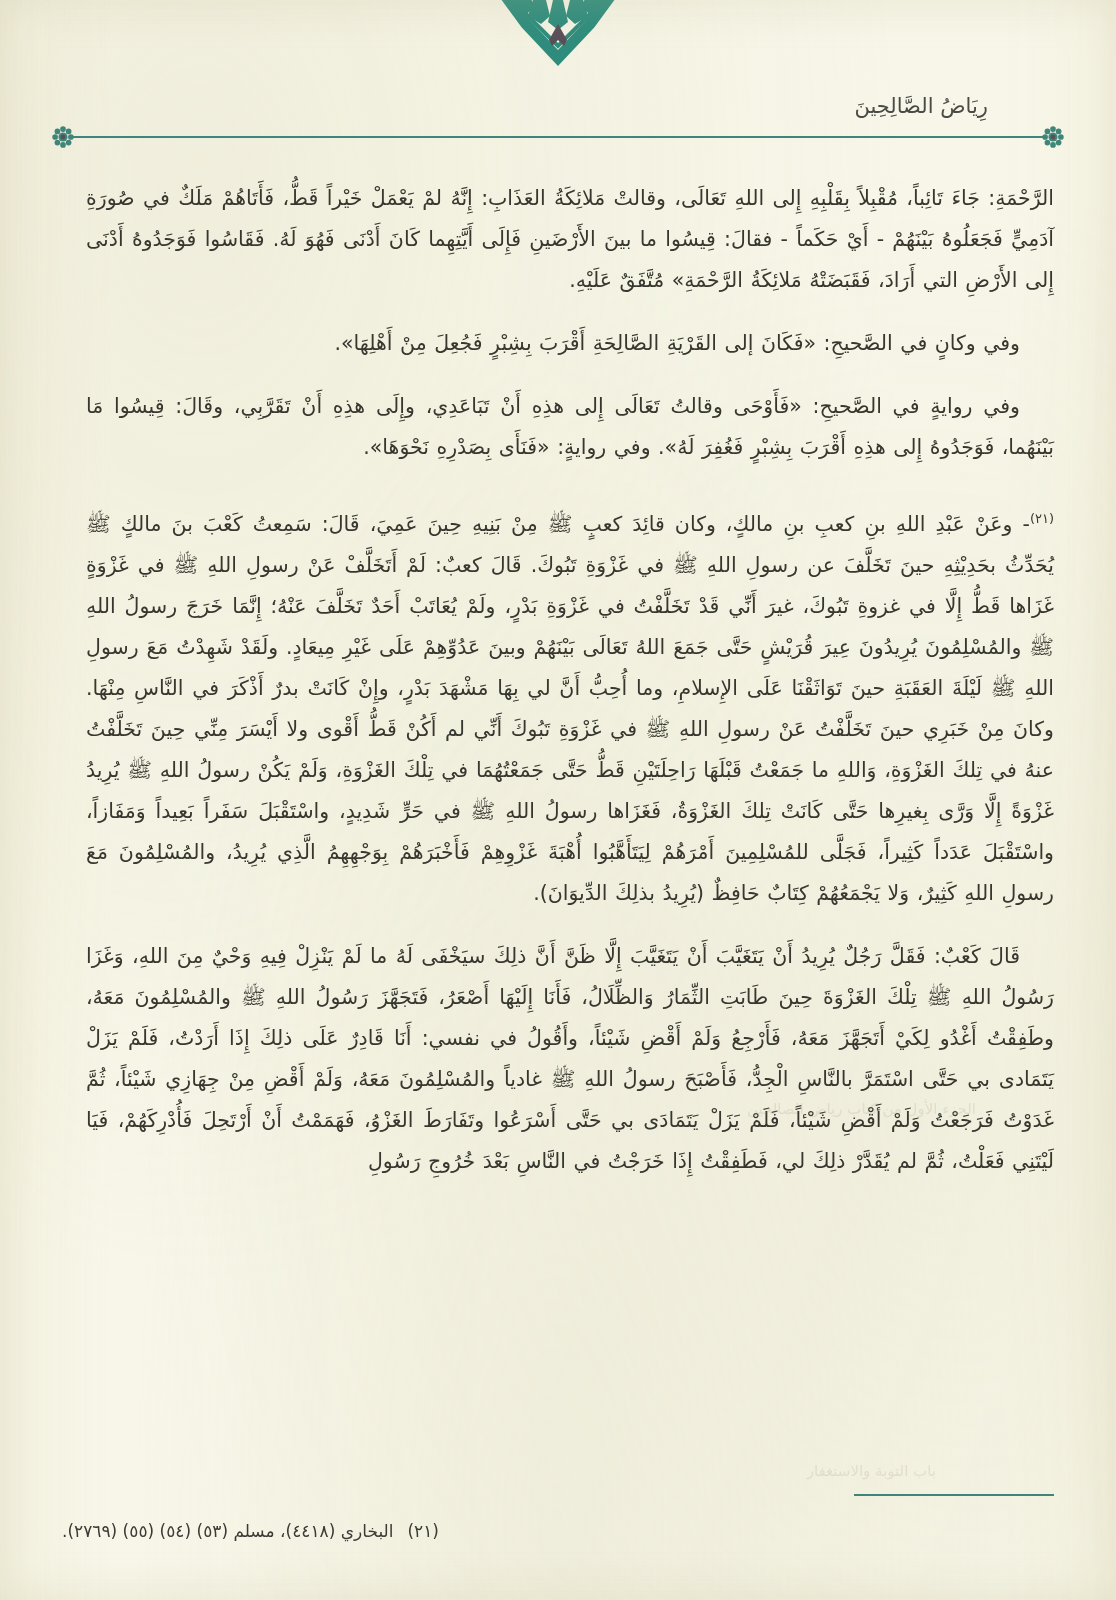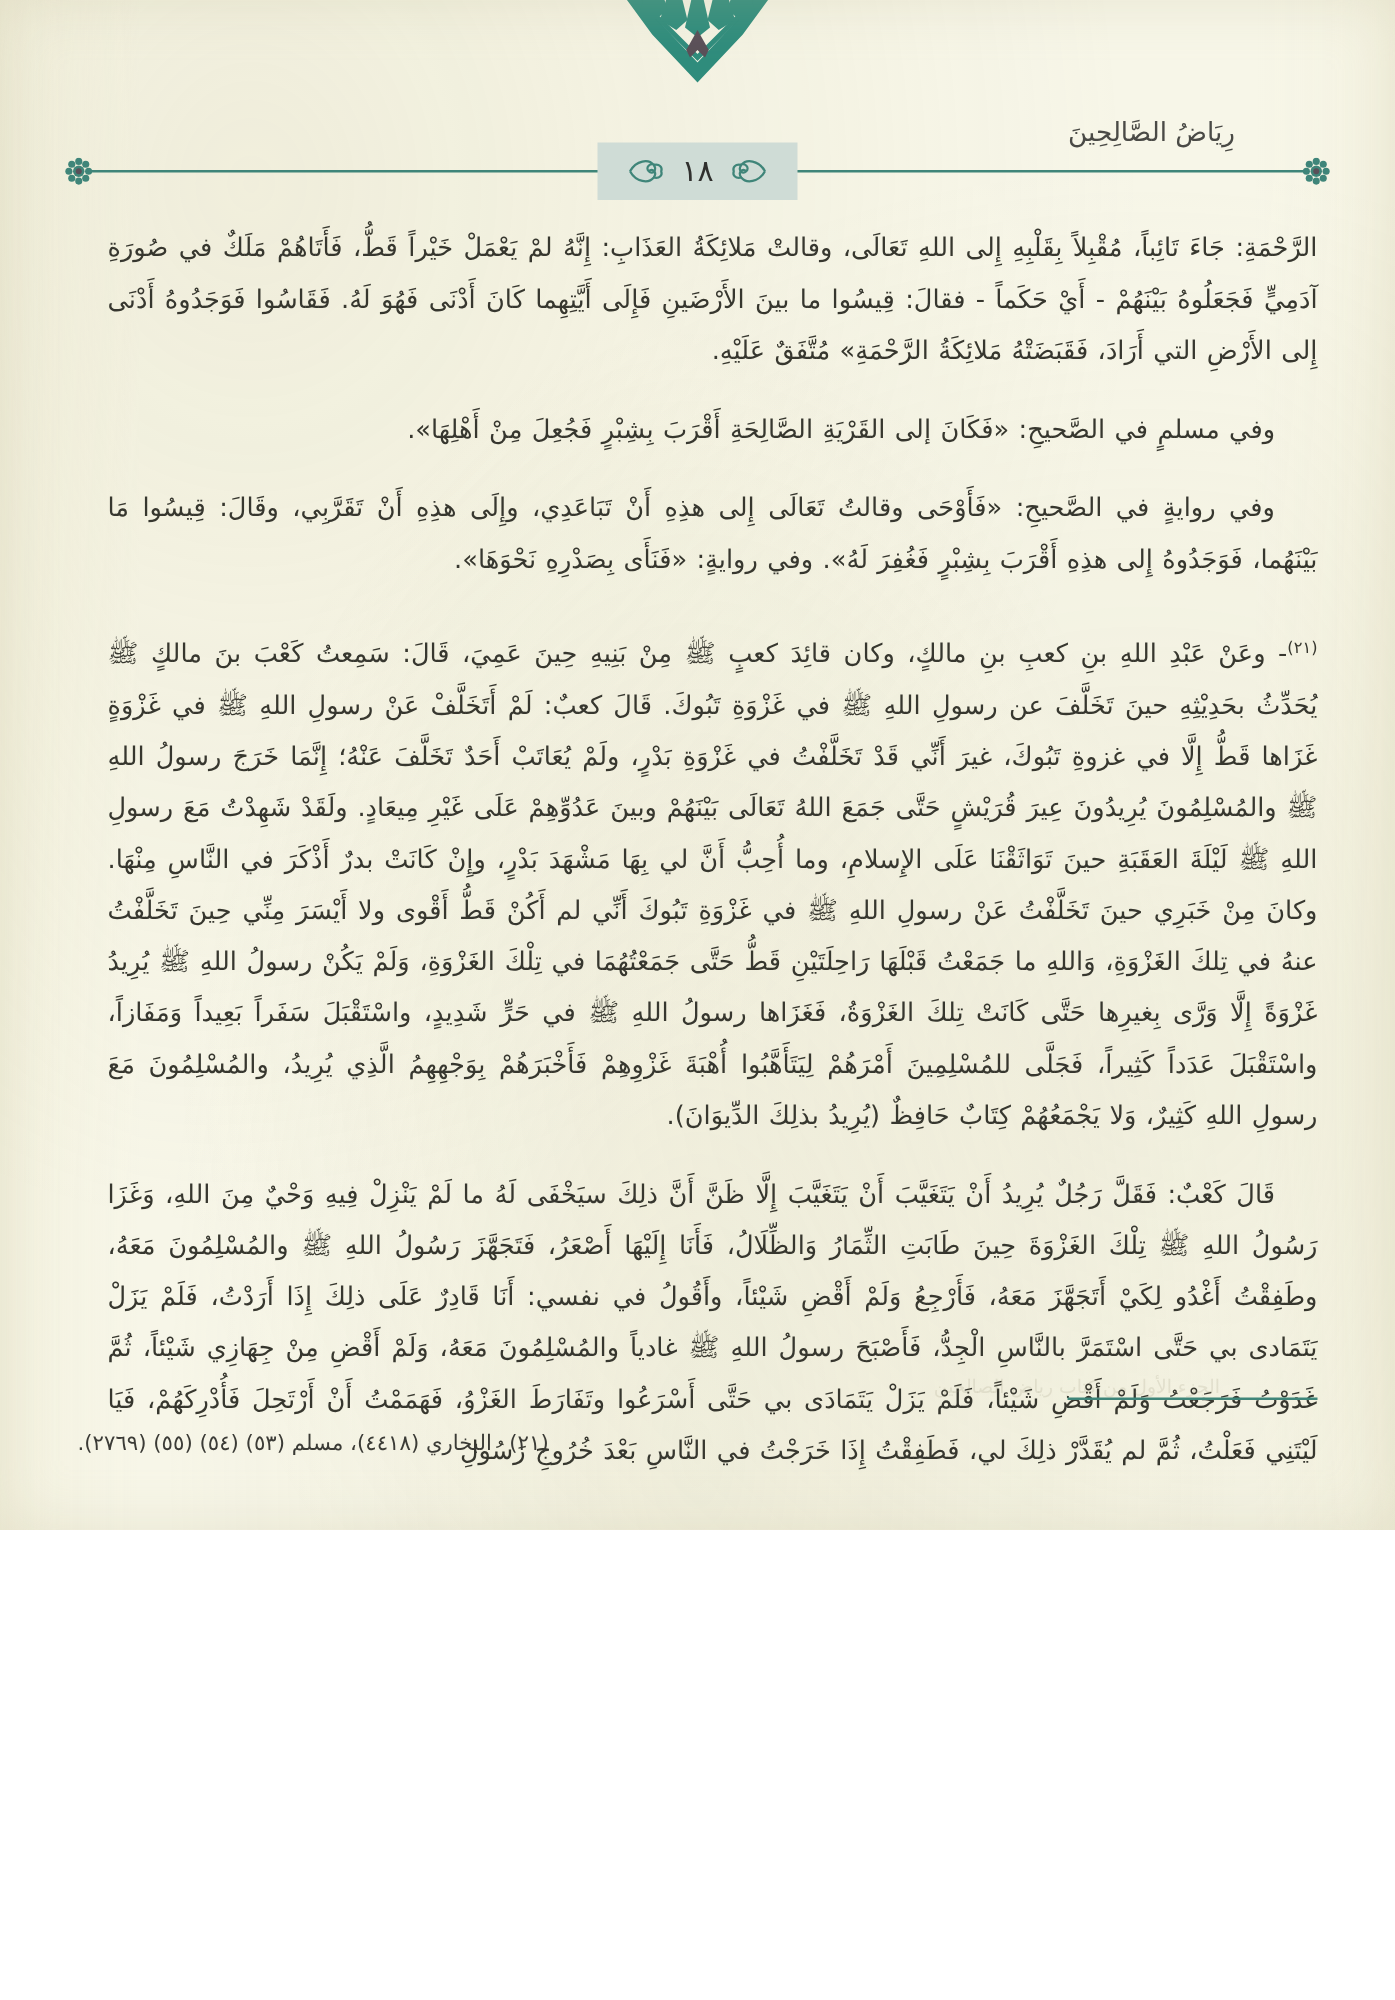--- a/index.html
+++ b/index.html
@@ -5,21 +5,21 @@
 <style>
   html, body {
     margin: 0;
     padding: 0;
     background: #ffffff;
   }
 
   .page {
     position: relative;
     width: 1116px;
-    height: 1224px;
+    height: 1600px;
     margin: 0 auto;
     background: #f7f6e8;
     overflow: hidden;
     font-family: "DejaVu Sans", "Liberation Sans", sans-serif;
     color: #3a3a38;
   }
 
   
   .paper-grain {
     position: absolute;
@@ -294,43 +294,26 @@
           <circle cx="5.9" cy="18.1" r="3.1"></circle>
         <circle cx="3.4" cy="12" r="3.1"></circle>
           <circle cx="5.9" cy="5.9" r="3.1"></circle>
         <circle cx="12" cy="12" r="5"></circle>
       </g>
       <circle cx="12" cy="12" r="2.6" fill="#5a4f58"></circle>
     </svg>
 
     <div class="book-title">رِيَاضُ الصَّالِحِينَ</div>
 
-    <div class="folio">
-      <svg class="folio-flourish" viewBox="0 0 30 26">
-        <g fill="none" stroke="#3f8579" stroke-width="1.8">
-          <path d="M27,13 C22,4 12,3 8,8 C5,12 9,16 12,13 C15,10 11,6 7,8"></path>
-          <path d="M27,13 C22,22 12,23 8,18 C5,14 9,10 12,13"></path>
-          <path d="M8,8 C3,7 1,10 2,13 C1,16 3,19 8,18"></path>
-        </g>
-      </svg>
-      <div class="folio-num">١٨</div>
-      <svg class="folio-flourish" viewBox="0 0 30 26">
-        <g fill="none" stroke="#3f8579" stroke-width="1.8" transform="translate(30,0) scale(-1,1)">
-          <path d="M27,13 C22,4 12,3 8,8 C5,12 9,16 12,13 C15,10 11,6 7,8"></path>
-          <path d="M27,13 C22,22 12,23 8,18 C5,14 9,10 12,13"></path>
-          <path d="M8,8 C3,7 1,10 2,13 C1,16 3,19 8,18"></path>
-        </g>
-      </svg>
-    </div>
   </div>
 
   <div class="body">
     <p class="para">الرَّحْمَةِ: جَاءَ تَائِباً، مُقْبِلاً بِقَلْبِهِ إِلى اللهِ تَعَالَى، وقالتْ مَلائِكَةُ العَذَابِ: إِنَّهُ لمْ يَعْمَلْ خَيْراً قَطُّ، فَأَتَاهُمْ مَلَكٌ في صُورَةِ آدَمِيٍّ فَجَعَلُوهُ بَيْنَهُمْ - أَيْ حَكَماً - فقالَ: قِيسُوا ما بينَ الأَرْضَينِ فَإِلَى أَيَّتِهِما كَانَ أَدْنَى فَهُوَ لَهُ. فَقَاسُوا فَوَجَدُوهُ أَدْنَى إِلى الأَرْضِ التي أَرَادَ، فَقَبَضَتْهُ مَلائِكَةُ الرَّحْمَةِ» مُتَّفَقٌ عَلَيْهِ.</p>
 
-    <p class="para indent gap-before">وفي مسلمٍ في الصَّحيحِ: «فَكَانَ إلى القَرْيَةِ الصَّالِحَةِ أَقْرَبَ بِشِبْرٍ فَجُعِلَ مِنْ أَهْلِهَا».</p>
+    <p class="para indent gap-before">وفي وكانٍ في الصَّحيحِ: «فَكَانَ إلى القَرْيَةِ الصَّالِحَةِ أَقْرَبَ بِشِبْرٍ فَجُعِلَ مِنْ أَهْلِهَا».</p>
 
     <p class="para indent gap-before">وفي روايةٍ في الصَّحيحِ: «فَأَوْحَى وقالتُ تَعَالَى إِلى هذِهِ أَنْ تَبَاعَدِي، وإِلَى هذِهِ أَنْ تَقَرَّبِي، وقَالَ: قِيسُوا مَا بَيْنَهُما، فَوَجَدُوهُ إِلى هذِهِ أَقْرَبَ بِشِبْرٍ فَغُفِرَ لَهُ». وفي روايةٍ: «فَنَأَى بِصَدْرِهِ نَحْوَهَا».</p>
 
     <p class="para gap-big">
       <span class="hadith-num">(٢١)</span><span>-</span><span> وعَنْ عَبْدِ اللهِ بنِ كعبِ بنِ مالكٍ، وكان قائِدَ كعبٍ ﷺ مِنْ بَنِيهِ حِينَ عَمِيَ، قَالَ: سَمِعتُ كَعْبَ بنَ مالكٍ ﷺ يُحَدِّثُ بحَدِيْثِهِ حينَ تَخَلَّفَ عن رسولِ اللهِ ﷺ في غَزْوَةِ تَبُوكَ. قَالَ كعبٌ: لَمْ أَتَخَلَّفْ عَنْ رسولِ اللهِ ﷺ في غَزْوَةٍ غَزَاها قَطُّ إِلَّا في غزوةِ تَبُوكَ، غيرَ أَنِّي قَدْ تَخَلَّفْتُ في غَزْوَةِ بَدْرٍ، ولَمْ يُعَاتَبْ أَحَدٌ تَخَلَّفَ عَنْهُ؛ إِنَّمَا خَرَجَ رسولُ اللهِ ﷺ والمُسْلِمُونَ يُرِيدُونَ عِيرَ قُرَيْشٍ حَتَّى جَمَعَ اللهُ تَعَالَى بَيْنَهُمْ وبينَ عَدُوِّهِمْ عَلَى غَيْرِ مِيعَادٍ. ولَقَدْ شَهِدْتُ مَعَ رسولِ اللهِ ﷺ لَيْلَةَ العَقَبَةِ حينَ تَوَاثَقْنَا عَلَى الإِسلامِ، وما أُحِبُّ أَنَّ لي بِهَا مَشْهَدَ بَدْرٍ، وإِنْ كَانَتْ بدرٌ أَذْكَرَ في النَّاسِ مِنْهَا. وكانَ مِنْ خَبَرِي حينَ تَخَلَّفْتُ عَنْ رسولِ اللهِ ﷺ في غَزْوَةِ تَبُوكَ أَنِّي لم أَكُنْ قَطُّ أَقْوى ولا أَيْسَرَ مِنِّي حِينَ تَخَلَّفْتُ عنهُ في تِلكَ الغَزْوَةِ، وَاللهِ ما جَمَعْتُ قَبْلَهَا رَاحِلَتَيْنِ قَطُّ حَتَّى جَمَعْتُهُمَا في تِلْكَ الغَزْوَةِ، وَلَمْ يَكُنْ رسولُ اللهِ ﷺ يُرِيدُ غَزْوَةً إِلَّا وَرَّى بِغيرِها حَتَّى كَانَتْ تِلكَ الغَزْوَةُ، فَغَزَاها رسولُ اللهِ ﷺ في حَرٍّ شَدِيدٍ، واسْتَقْبَلَ سَفَراً بَعِيداً وَمَفَازاً، واسْتَقْبَلَ عَدَداً كَثِيراً، فَجَلَّى للمُسْلِمِينَ أَمْرَهُمْ لِيَتَأَهَّبُوا أُهْبَةَ غَزْوِهِمْ فَأَخْبَرَهُمْ بِوَجْهِهِمُ الَّذِي يُرِيدُ، والمُسْلِمُونَ مَعَ رسولِ اللهِ كَثِيرٌ، وَلا يَجْمَعُهُمْ كِتَابٌ حَافِظٌ (يُرِيدُ بذلِكَ الدِّيوَانَ).</span>
     </p>
 
     <p class="para indent gap-before">قَالَ كَعْبٌ: فَقَلَّ رَجُلٌ يُرِيدُ أَنْ يَتَغَيَّبَ أَنْ يَتَغَيَّبَ إِلَّا ظَنَّ أَنَّ ذلِكَ سيَخْفَى لَهُ ما لَمْ يَنْزِلْ فِيهِ وَحْيٌ مِنَ اللهِ، وَغَزَا رَسُولُ اللهِ ﷺ تِلْكَ الغَزْوَةَ حِينَ طَابَتِ الثِّمَارُ وَالظِّلَالُ، فَأَنَا إِلَيْهَا أَصْعَرُ، فَتَجَهَّزَ رَسُولُ اللهِ ﷺ والمُسْلِمُونَ مَعَهُ، وطَفِقْتُ أَغْدُو لِكَيْ أَتَجَهَّزَ مَعَهُ، فَأَرْجِعُ وَلَمْ أَقْضِ شَيْئاً، وأَقُولُ في نفسي: أَنَا قَادِرٌ عَلَى ذلِكَ إِذَا أَرَدْتُ، فَلَمْ يَزَلْ يَتَمَادى بي حَتَّى اسْتَمَرَّ بالنَّاسِ الْجِدُّ، فَأَصْبَحَ رسولُ اللهِ ﷺ غادياً والمُسْلِمُونَ مَعَهُ، وَلَمْ أَقْضِ مِنْ جِهَازِي شَيْئاً، ثُمَّ غَدَوْتُ فَرَجَعْتُ وَلَمْ أَقْضِ شَيْئاً، فَلَمْ يَزَلْ يَتَمَادَى بي حَتَّى أَسْرَعُوا وتَفَارَطَ الغَزْوُ، فَهَمَمْتُ أَنْ أَرْتَحِلَ فَأُدْرِكَهُمْ، فَيَا لَيْتَنِي فَعَلْتُ، ثُمَّ لم يُقَدَّرْ ذلِكَ لي، فَطَفِقْتُ إِذَا خَرَجْتُ في النَّاسِ بَعْدَ خُرُوجِ رَسُولِ</p>
   </div>
 

